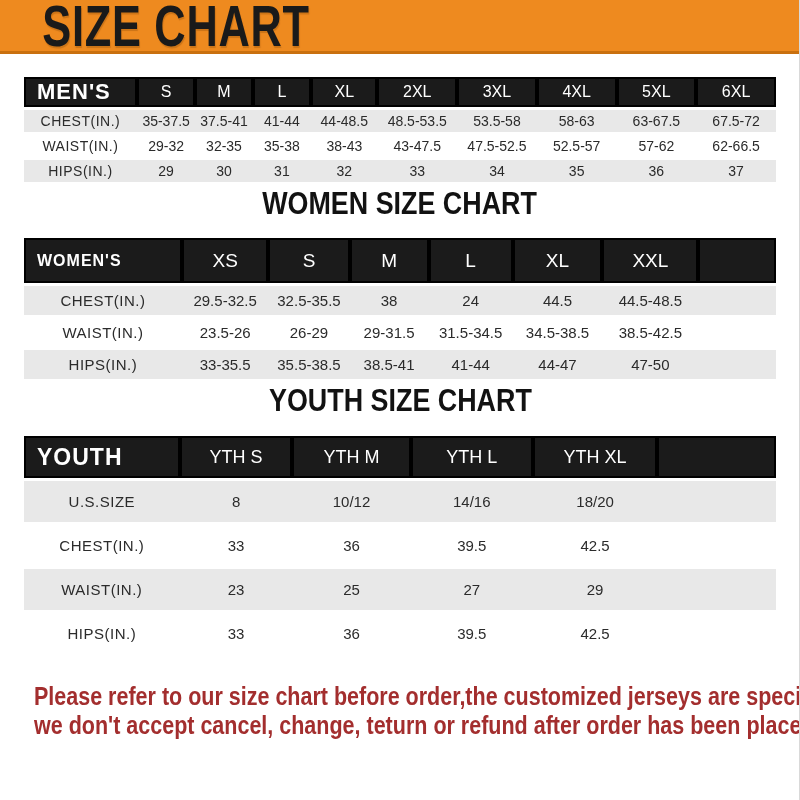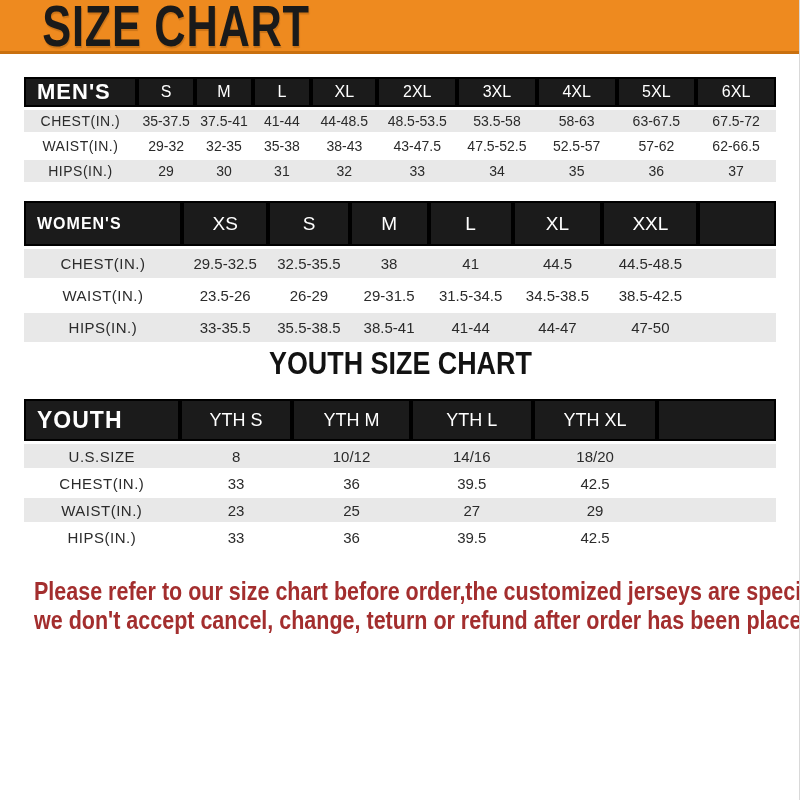--- a/index.html
+++ b/index.html
@@ -92,21 +92,21 @@
   .table-men  thead th { height: 30px; font-size: 16px; }
   .table-men  thead th.corner { font-size: 22px; }
   .table-men  tbody td { height: 22px; font-size: 14px; }
 
   .table-women thead th { height: 45px; font-size: 19px; }
   .table-women thead th.corner { font-size: 16px; }
   .table-women tbody td { height: 29px; font-size: 15px; }
 
   .table-youth thead th { height: 42px; font-size: 18px; }
   .table-youth thead th.corner { font-size: 23px; letter-spacing: 2px; }
-  .table-youth tbody td { height: 24px; font-size: 15px; }
+  .table-youth tbody td { height: 41px; font-size: 15px; }
 
   
   .notice {
     margin: 25px 0 0 34px;
     color: var(--notice-color, #A32E2E);
   }
   .notice p {
     margin: 0;
     font-size: 25px;
     line-height: 29px;
@@ -193,20 +193,21 @@
               <td>35</td>
               <td>36</td>
               <td>37</td>
             </tr>
           </tbody>
         </table>
     </div>
   </section>
 
   <section>
+    <h2 class="section-heading heading-women"><span class="cond">WOMEN SIZE CHART</span></h2>
     <div class="tbl-wrap-women">
       <table class="size-table table-women">
           <colgroup>
             <col style="width: 21%;">
             <col style="width: 11.5%;">
             <col style="width: 10.8%;">
             <col style="width: 10.5%;">
             <col style="width: 11.2%;">
             <col style="width: 11.9%;">
             <col style="width: 12.8%;">
@@ -223,21 +224,21 @@
               <th>XXL</th>
               <th class="spacer"></th>
             </tr>
           </thead>
           <tbody>
             <tr>
               <td class="rowlabel">CHEST(IN.)</td>
               <td>29.5-32.5</td>
               <td>32.5-35.5</td>
               <td>38</td>
-              <td>41</td>
+              <td>24</td>
               <td>44.5</td>
               <td>44.5-48.5</td>
               <td class="spacer"></td>
             </tr>
             <tr>
               <td class="rowlabel">WAIST(IN.)</td>
               <td>23.5-26</td>
               <td>26-29</td>
               <td>29-31.5</td>
               <td>31.5-34.5</td>

